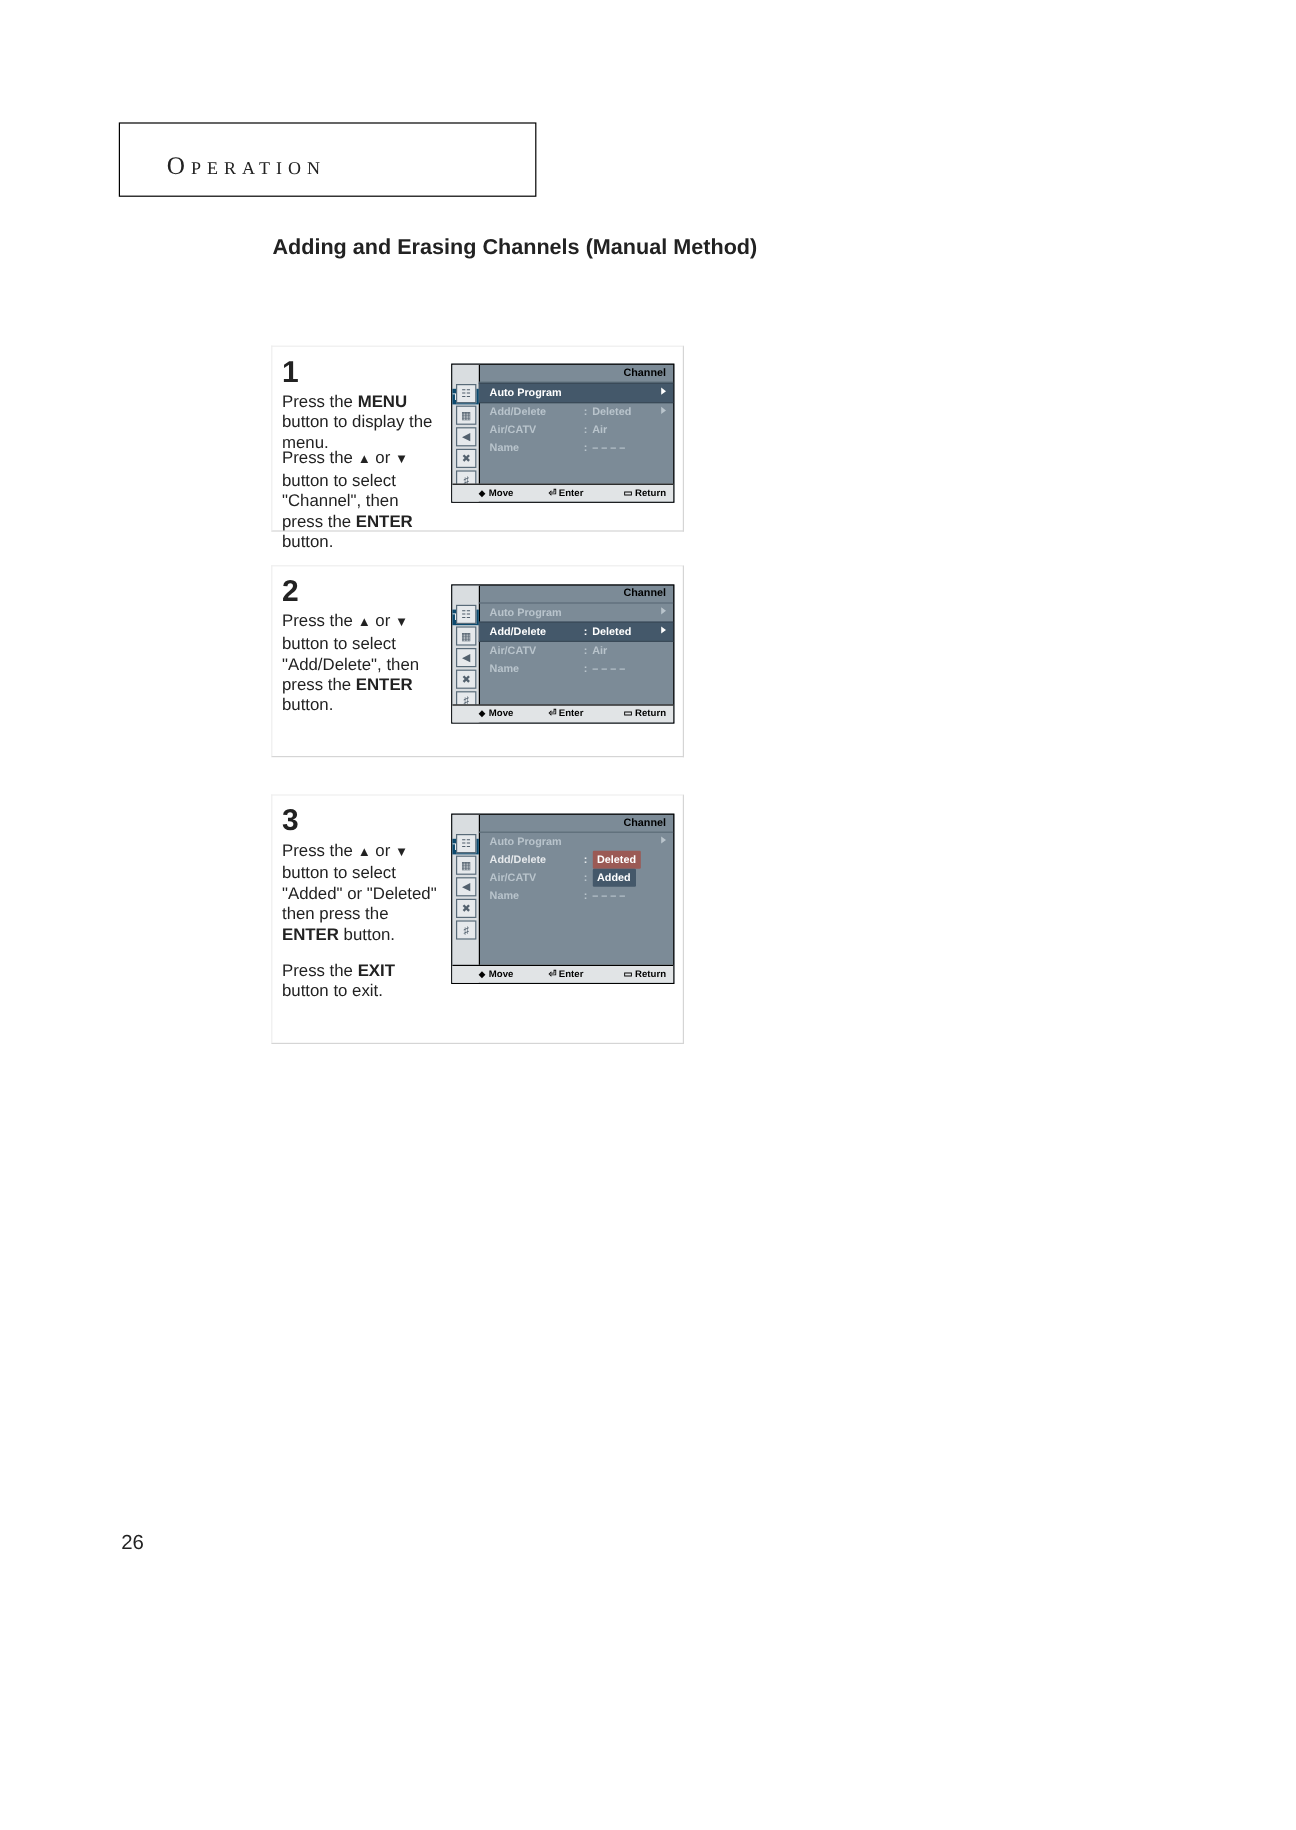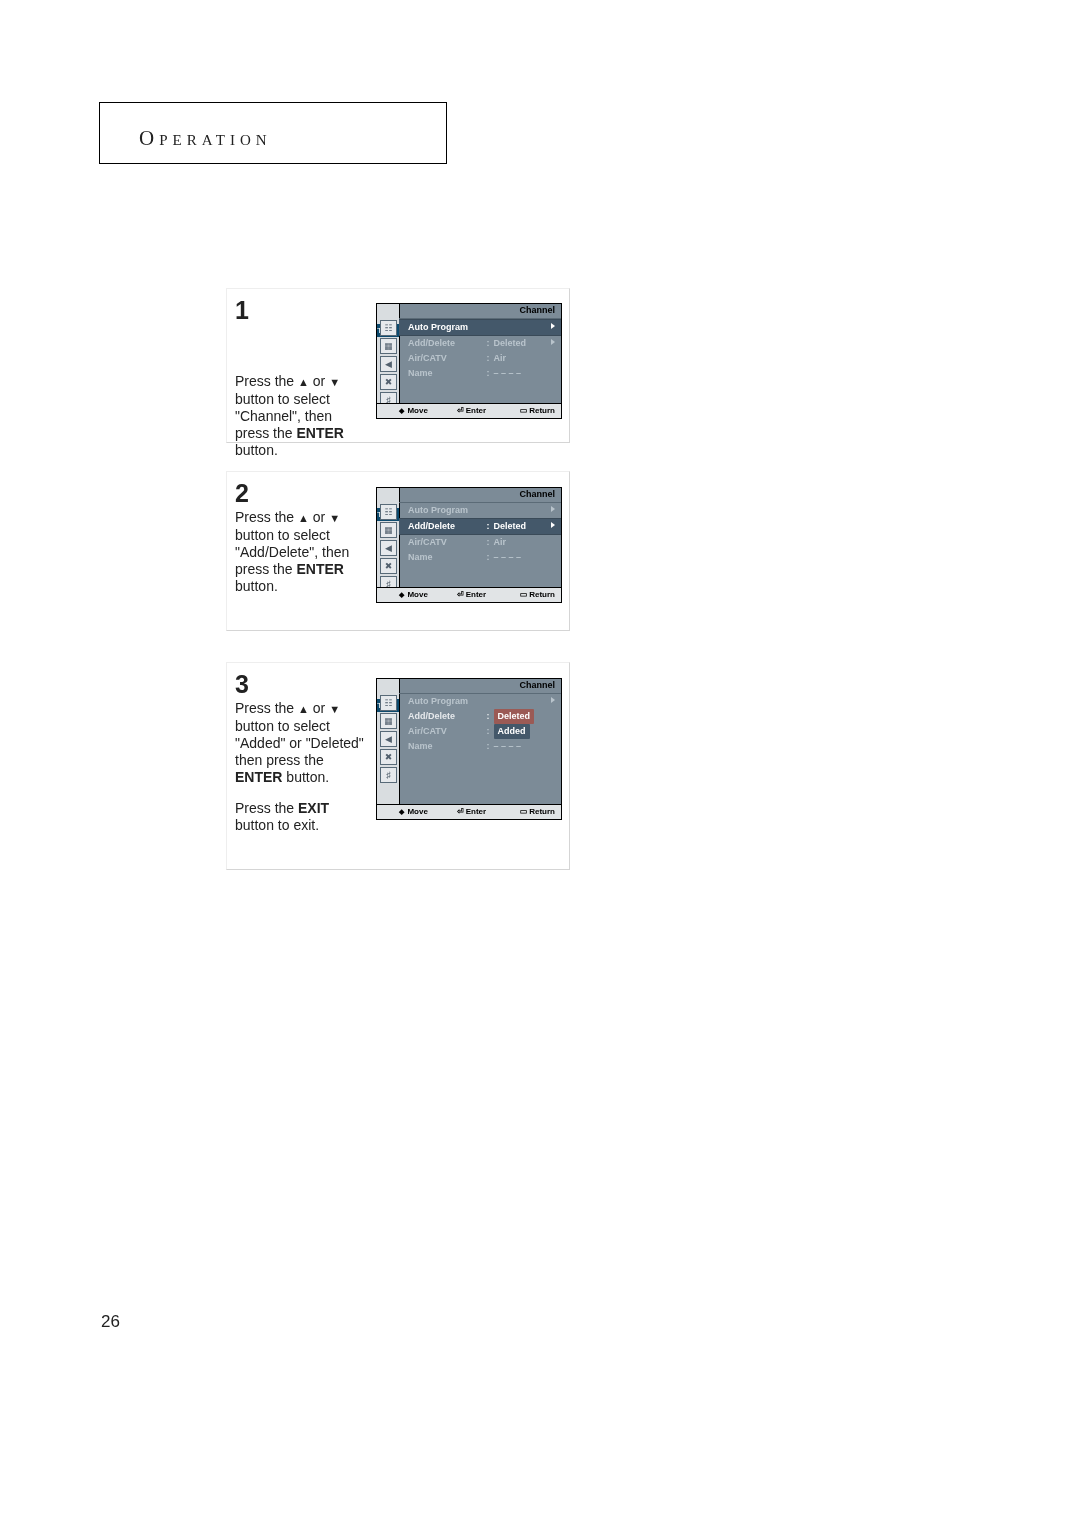--- a/index.html
+++ b/index.html
@@ -45,34 +45,38 @@
   .chip.red{background:#9b5a55;}
   .osd-footer{position:absolute;left:0;right:0;bottom:0;height:14px;background:#e1e4e6;border-top:1px solid #000;font-size:8px;font-weight:bold;color:#000;}
   .osd-footer span{display:inline-block;line-height:14px;}
   .ft-move{position:absolute;left:22px;text-align:center;} .ft-move::before{content:"◆";font-size:7px;margin-right:3px;}
   .ft-enter{position:absolute;left:80px;} .ft-enter::before{content:"⏎";font-size:8px;margin-right:2px;}
   .ft-return{position:absolute;right:6px;} .ft-return::before{content:"▭";font-size:8px;margin-right:2px;}
 
   
   .sico{position:absolute;left:3px;width:15px;height:14px;border:1px solid #586a78;background:#e6e9ec;font-size:9px;line-height:14px;text-align:center;color:#53616e;}
 
-  .pageno{position:absolute;left:101px;top:1312px;font-size:17px;}
+  .pageno{position:absolute;left:101px;top:1276px;font-size:17px;}
 </style>
 </head>
 <body>
 <div class="page">
 
 <div class="op-box"></div>
 <div class="op-text">Operation</div>
 
+<div class="heading">Adding and Erasing Channels (Manual Method)</div>
 
 <div id="p1">
       <div class="panel-outer"></div>
     </div>
 <div class="stepnum" style="left:235px;top:296px;">1</div>
+<div class="steptxt" style="left:235px;top:326px;">
+  <span>Press the </span><b>MENU</b><span> button to display the menu.</span>
+</div>
 <div class="steptxt" style="left:235px;top:373px;">
   <span>Press the </span><span class="arrowup"></span><span> or </span><span class="arrowdn"></span><span> button to select "Channel", then press the </span><b>ENTER</b><span> button.</span>
 </div>
 
 <div class="osd" style="left:376px;top:303px;">
   <div class="osd-sidebar">
     <div class="osd-tv">TV</div>
     <div class="sico" style="top:16px">☷</div>
     <div class="sico" style="top:34px">▦</div>
     <div class="sico" style="top:52px">◀</div>

